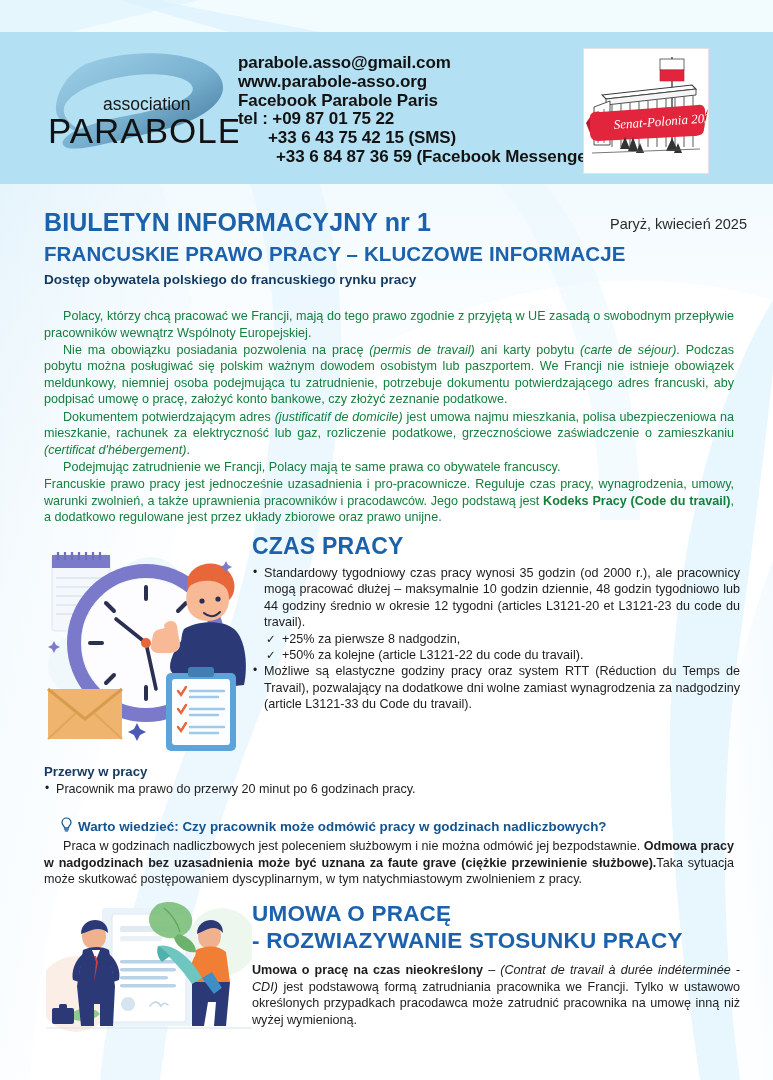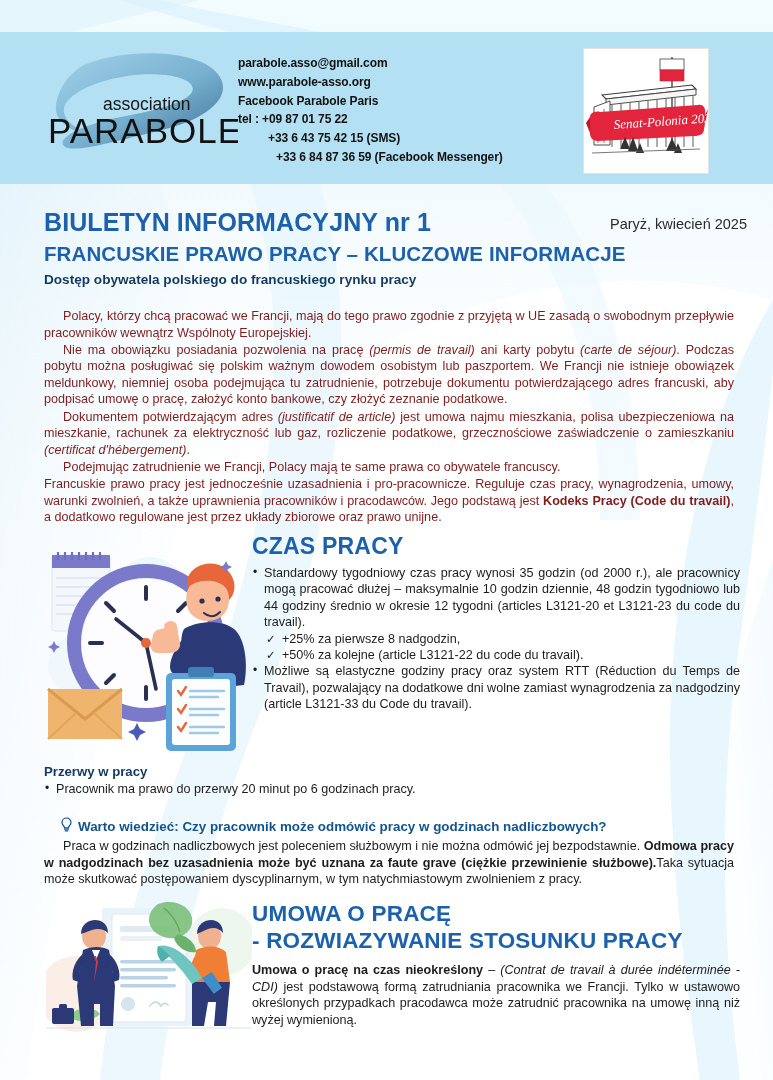--- a/index.html
+++ b/index.html
@@ -52,21 +52,21 @@
     left: 42px; top: 18px;
     width: 196px; height: 116px;
   }
   .logo-wrap svg { display: block; }
 
   .contact-block {
     position: absolute;
     left: 238px; top: 22px;
     color: #121212;
     font-weight: bold;
-    font-size: 12px;
+    font-size: 17px;
     line-height: 18.8px;
     letter-spacing: -0.1px;
     white-space: nowrap;
   }
   .contact-block .indent1 { padding-left: 30px; }
   .contact-block .indent2 { padding-left: 38px; }
 
   .stamp {
     position: absolute;
     right: 64px; top: 16px;
@@ -118,21 +118,21 @@
     white-space: nowrap;
   }
 
   
   .intro {
     position: absolute;
     left: 44px; top: 308px;
     width: 690px;
     font-size: 12.6px;
     line-height: 16.6px;
-    color: #7f1d1d;
+    color: #15803d;
     text-align: justify;
     z-index: 3;
   }
   .intro p { margin-bottom: 0.5px; }
   .intro p.ind { text-indent: 19px; }
   .intro i { font-style: italic; }
   .intro b { font-weight: bold; }
 
   
   .czas-illus {
@@ -379,21 +379,21 @@
   <div class="bulletin">
     <div class="bulletin-title">BIULETYN INFORMACYJNY  nr 1</div>
     <div class="bulletin-date">Paryż, kwiecień 2025</div>
     <div class="bulletin-sub">FRANCUSKIE PRAWO PRACY – KLUCZOWE INFORMACJE</div>
     <div class="bulletin-sub2">Dostęp obywatela polskiego do francuskiego rynku pracy</div>
   </div>
 
   <div class="intro">
     <p class="ind">Polacy, którzy chcą pracować we Francji, mają do tego prawo zgodnie z przyjętą w UE zasadą o swobodnym przepływie pracowników wewnątrz Wspólnoty Europejskiej.</p>
     <p class="ind"><span>Nie ma obowiązku posiadania pozwolenia na pracę </span><i>(permis de travail)</i><span> ani karty pobytu </span><i>(carte de séjour)</i><span>. Podczas pobytu można posługiwać się polskim ważnym dowodem osobistym lub paszportem. We Francji nie istnieje obowiązek meldunkowy, niemniej osoba podejmująca tu zatrudnienie, potrzebuje dokumentu potwierdzającego adres francuski, aby podpisać umowę o pracę, założyć konto bankowe, czy złożyć zeznanie podatkowe.</span></p>
-    <p class="ind"><span>Dokumentem potwierdzającym adres </span><i>(justificatif de article)</i><span> jest umowa najmu mieszkania, polisa ubezpieczeniowa na mieszkanie, rachunek za elektryczność lub gaz, rozliczenie podatkowe, grzecznościowe zaświadczenie o zamieszkaniu </span><i>(certificat d'hébergement)</i><span>.</span></p>
+    <p class="ind"><span>Dokumentem potwierdzającym adres </span><i>(justificatif de domicile)</i><span> jest umowa najmu mieszkania, polisa ubezpieczeniowa na mieszkanie, rachunek za elektryczność lub gaz, rozliczenie podatkowe, grzecznościowe zaświadczenie o zamieszkaniu </span><i>(certificat d'hébergement)</i><span>.</span></p>
     <p class="ind">Podejmując zatrudnienie we Francji, Polacy mają te same prawa co obywatele francuscy.</p>
     <p><span>Francuskie prawo pracy jest jednocześnie uzasadnienia i pro-pracownicze. Reguluje czas pracy, wynagrodzenia, umowy, warunki zwolnień, a także uprawnienia pracowników i pracodawców. Jego podstawą jest </span><b>Kodeks Pracy (Code du travail)</b><span>, a dodatkowo regulowane jest przez układy zbiorowe oraz prawo unijne.</span></p>
   </div>
 
   <div class="czas-illus">
     <svg width="212" height="232" viewBox="0 0 212 232" aria-hidden="true">
 
       <path d="M0,0 H212 V232 H0 Z" fill="#ffffff" opacity="0"></path>
       <circle cx="112" cy="60" r="36" fill="#eef7fc"></circle>
       <circle cx="40" cy="132" r="30" fill="#f0f8fc"></circle>

